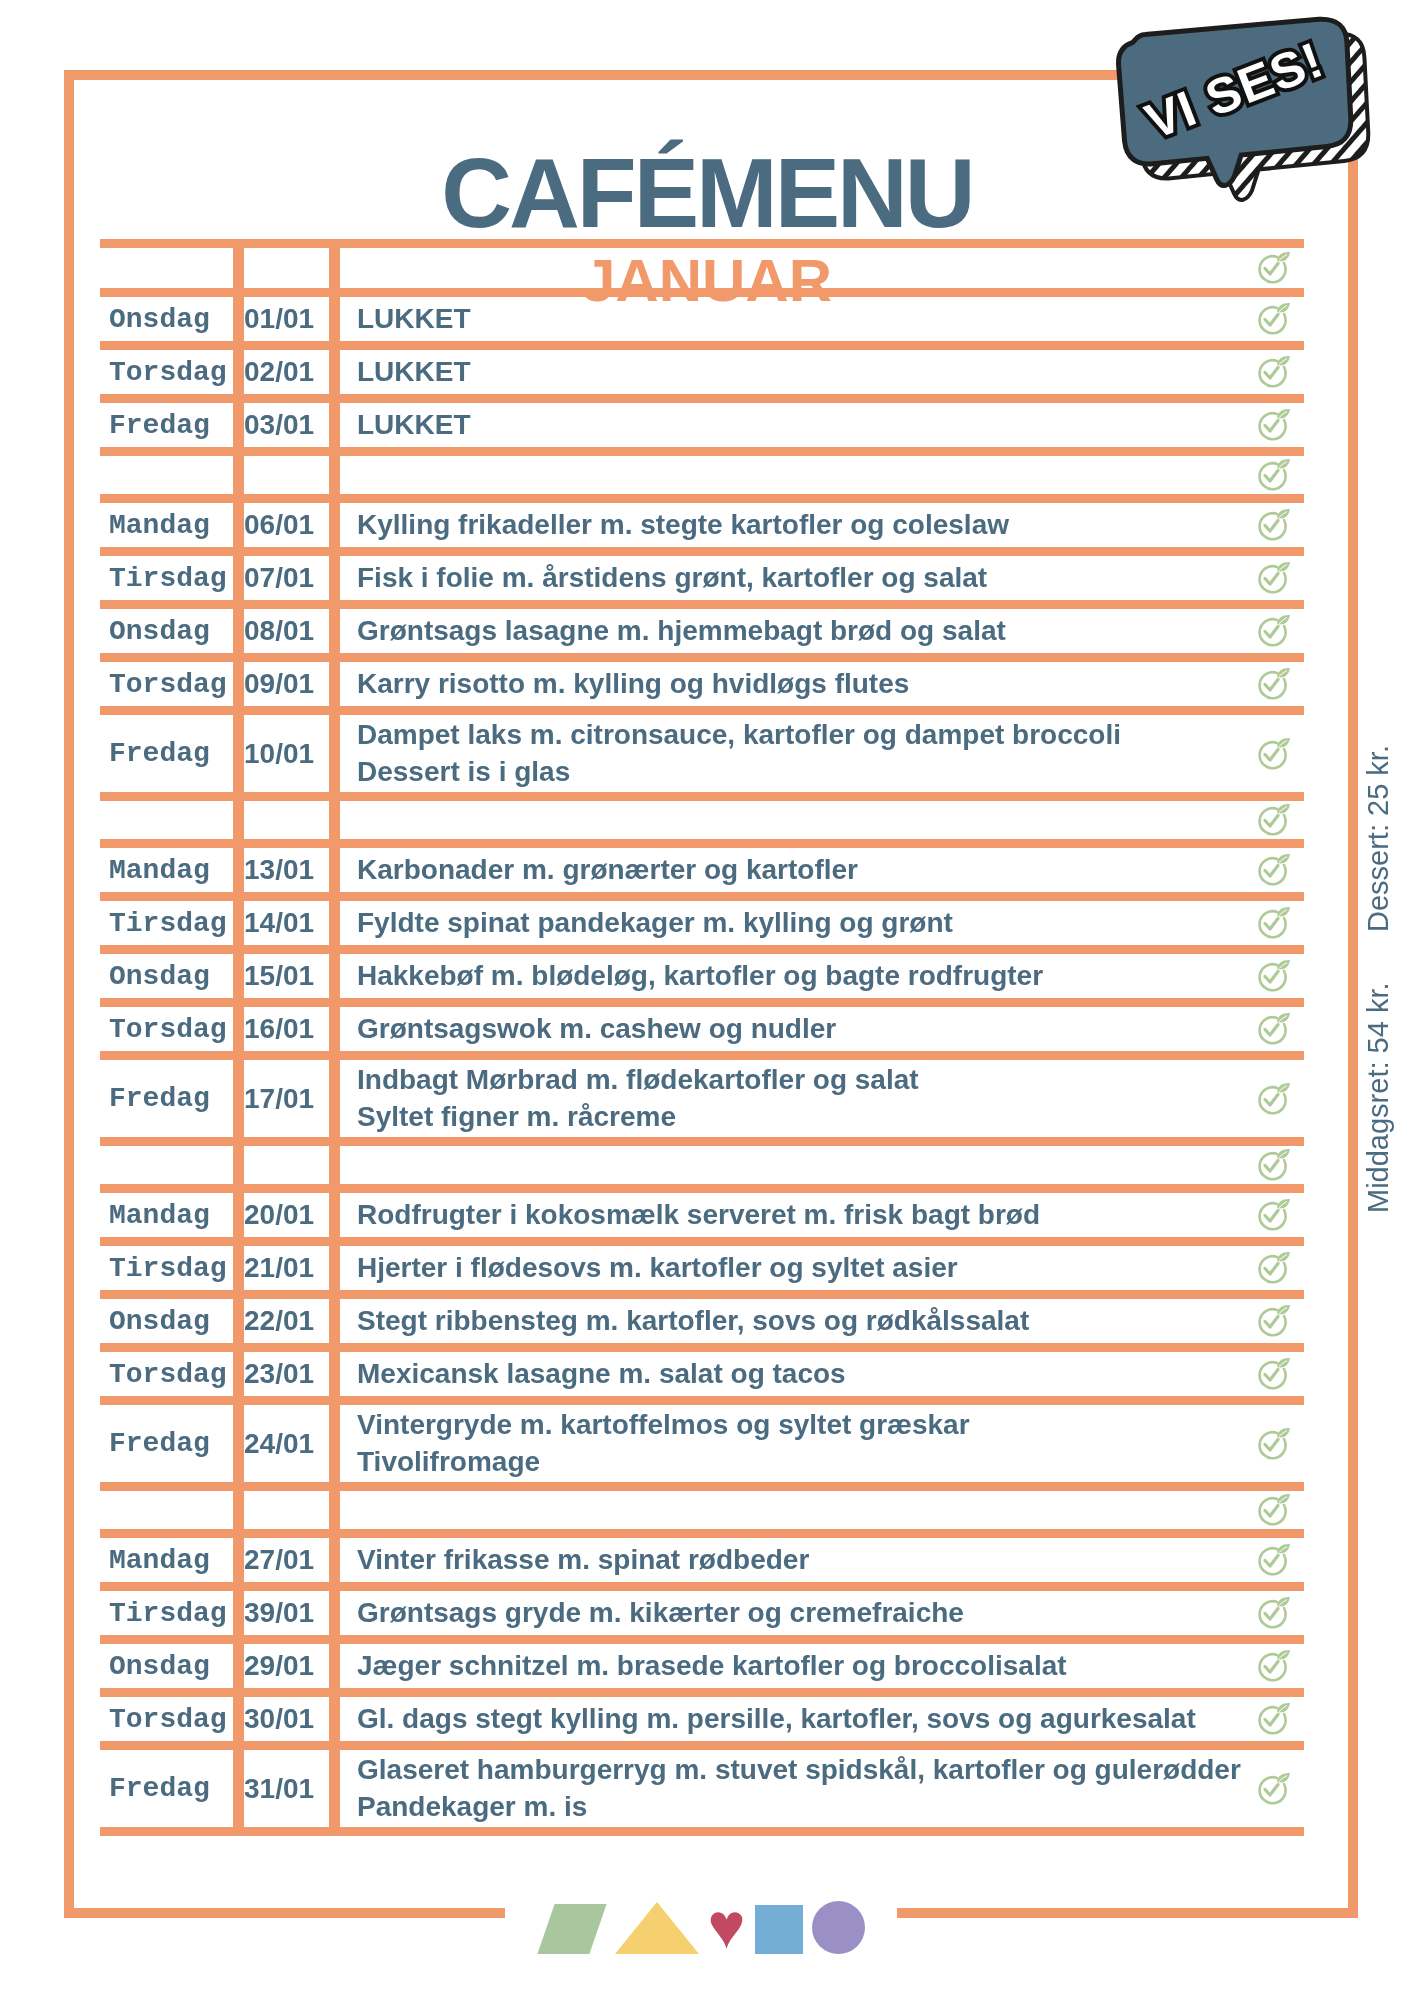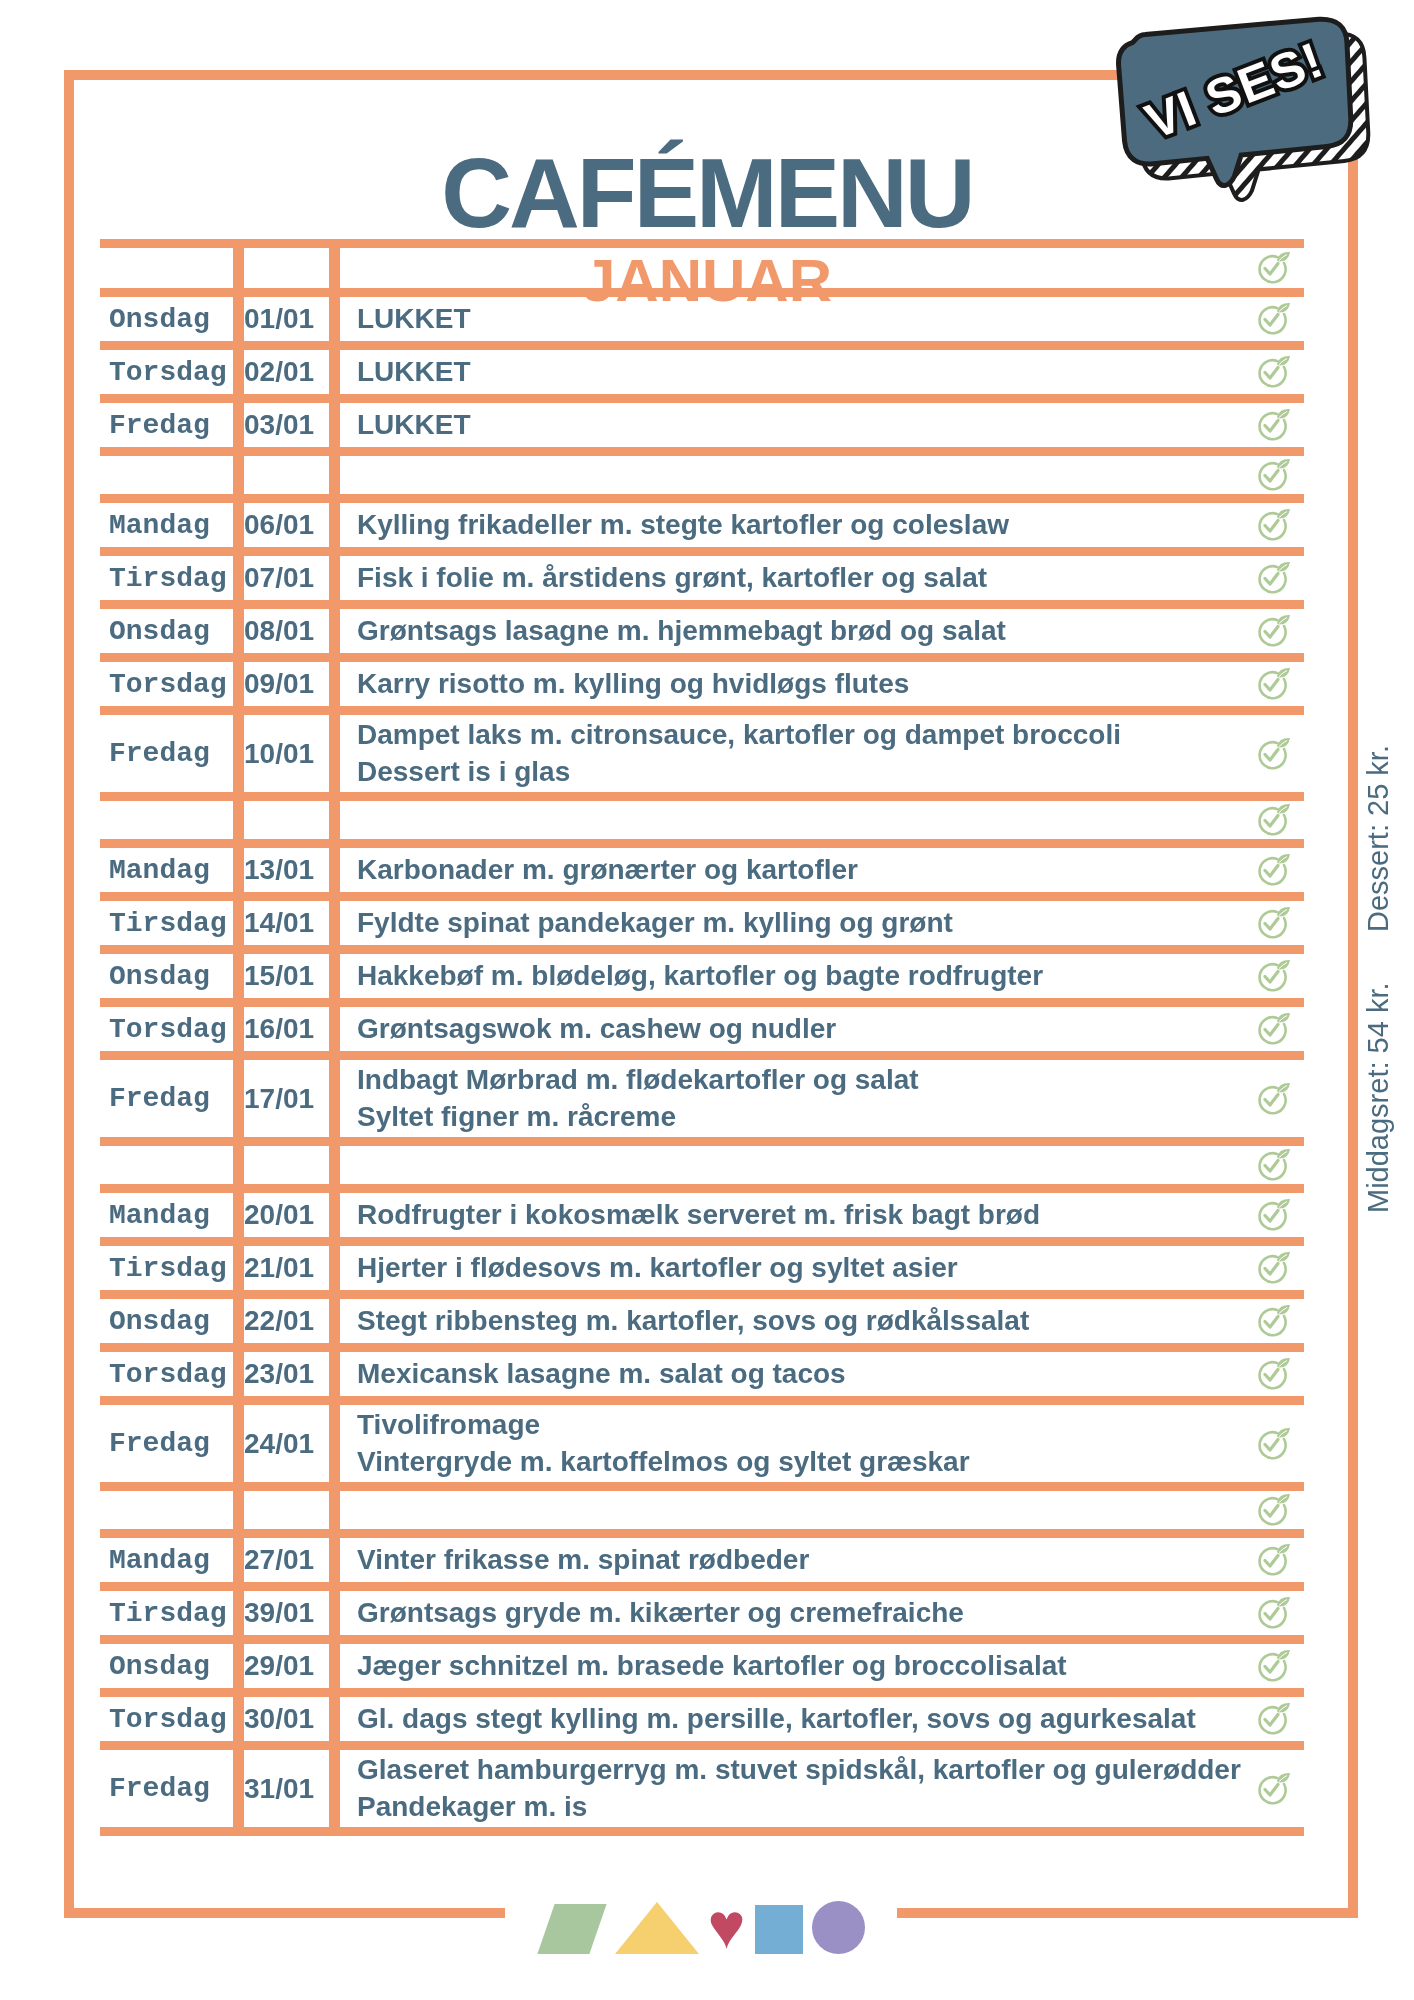--- a/index.html
+++ b/index.html
@@ -465,22 +465,22 @@
         <path d="M12,19.5 L17,25 L25,14.5" fill="none" stroke="#AECB97" stroke-width="3.2" stroke-linecap="round" stroke-linejoin="round"></path>
         <path d="M24,11 Q26,2.5 37,3 Q35.5,13 26,12.5 Q24.5,12.3 24,11 Z" fill="#AECB97"></path>
         <path d="M26,11.5 Q30,7.5 34,5.5" fill="none" stroke="#ffffff" stroke-width="1"></path>
       </svg>
     </span>
   </div>
       <div class="row double">
     <div class="cell day">Fredag</div>
     <div class="cell date">24/01</div>
     <div class="cell menu">
+          <div>Vintergryde m. kartoffelmos og syltet græskar</div>
           <div>Tivolifromage</div>
-          <div>Vintergryde m. kartoffelmos og syltet græskar</div>
         </div>
     <span class="veg" hidden="">
       <svg viewBox="0 0 38 38" width="38" height="38">
         <path d="M31,14 A13,13 0 1 1 24,8" fill="none" stroke="#AECB97" stroke-width="2.6" stroke-linecap="round"></path>
         <path d="M12,19.5 L17,25 L25,14.5" fill="none" stroke="#AECB97" stroke-width="3.2" stroke-linecap="round" stroke-linejoin="round"></path>
         <path d="M24,11 Q26,2.5 37,3 Q35.5,13 26,12.5 Q24.5,12.3 24,11 Z" fill="#AECB97"></path>
         <path d="M26,11.5 Q30,7.5 34,5.5" fill="none" stroke="#ffffff" stroke-width="1"></path>
       </svg>
     </span>
   </div>

